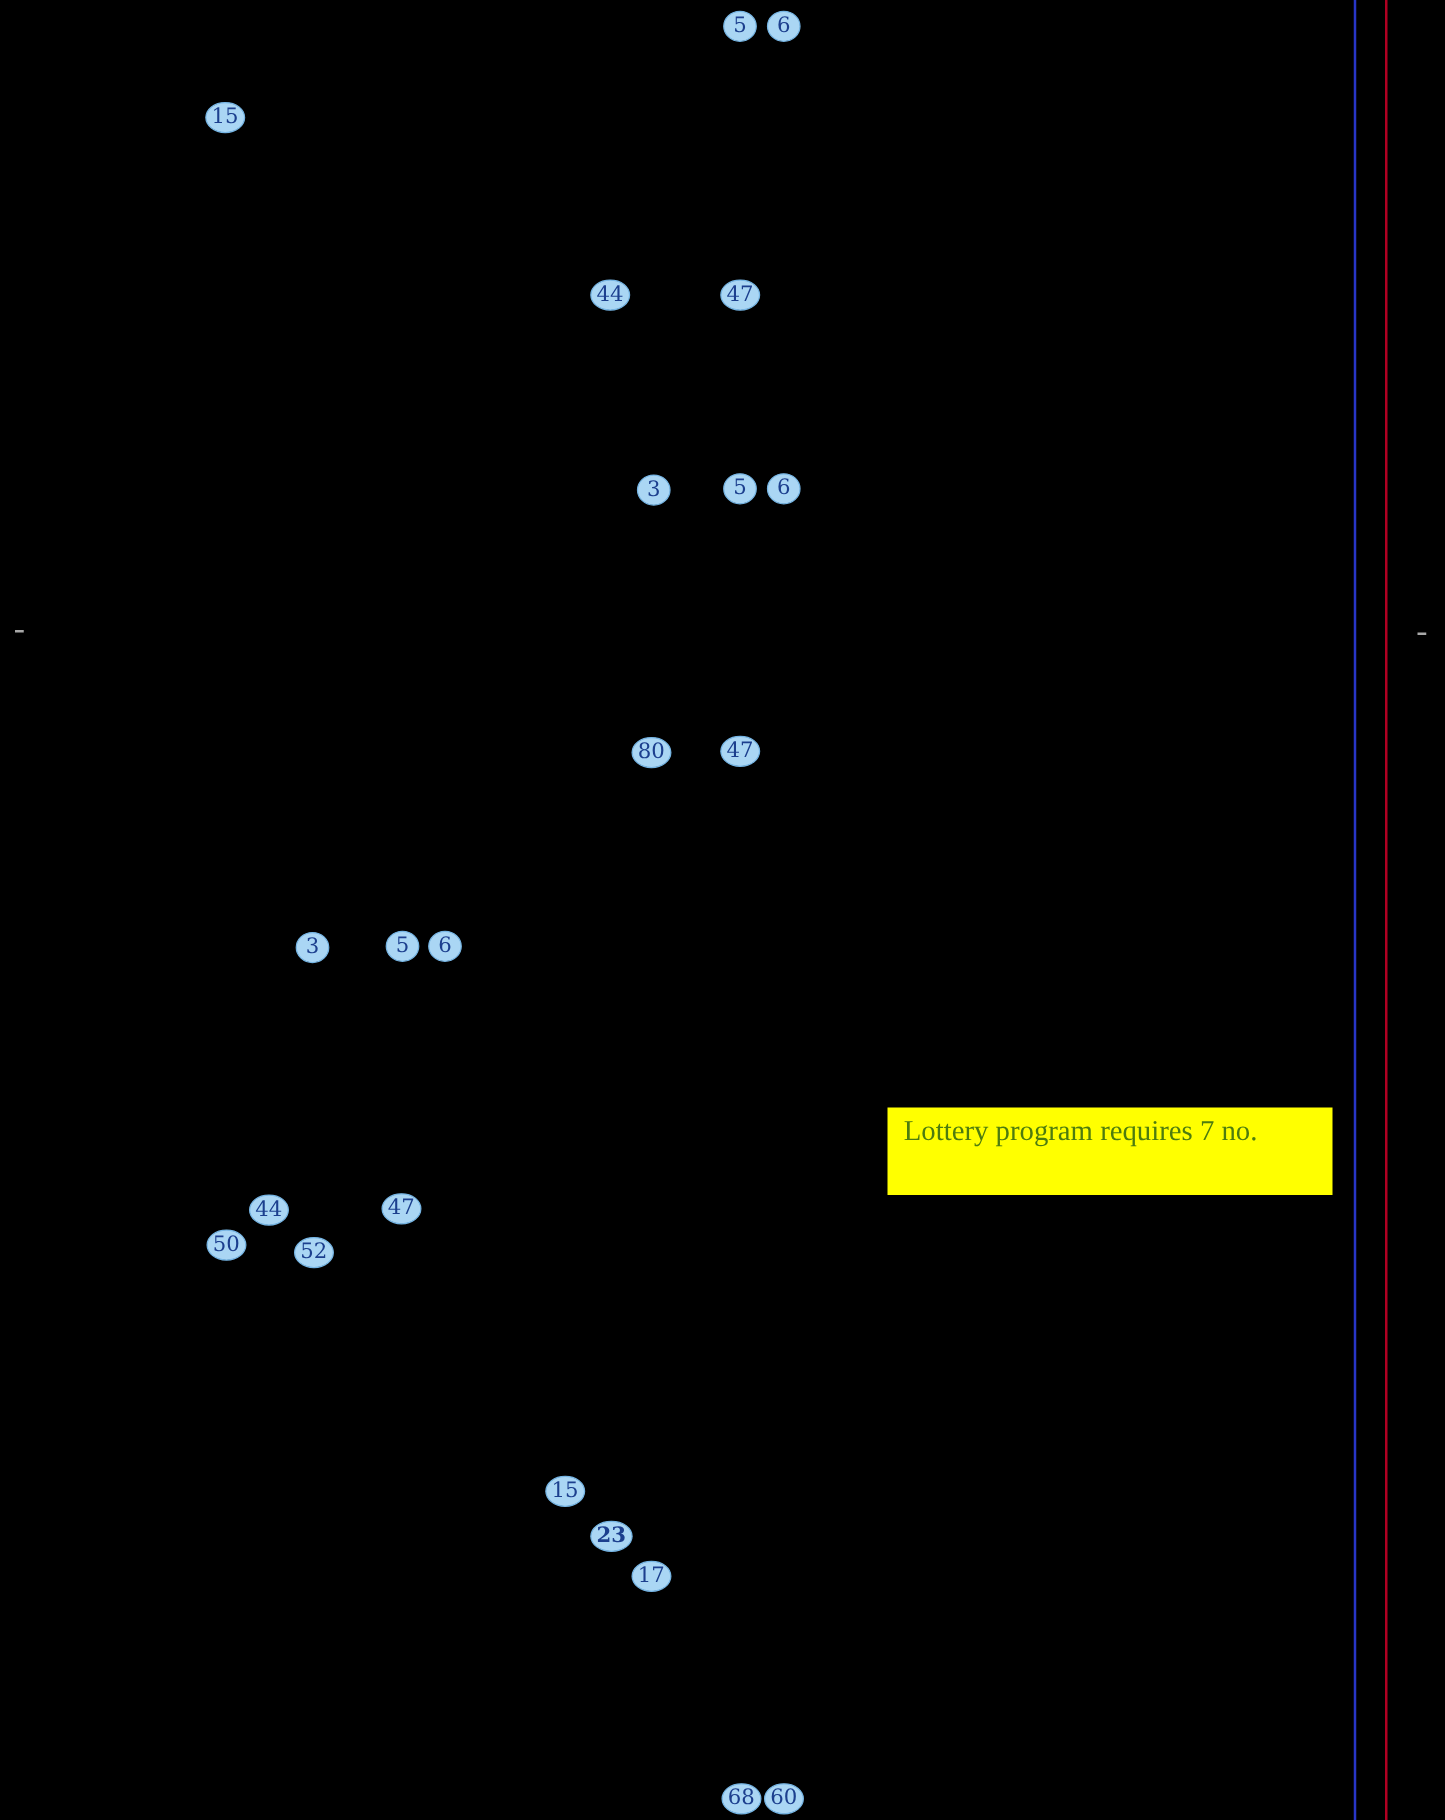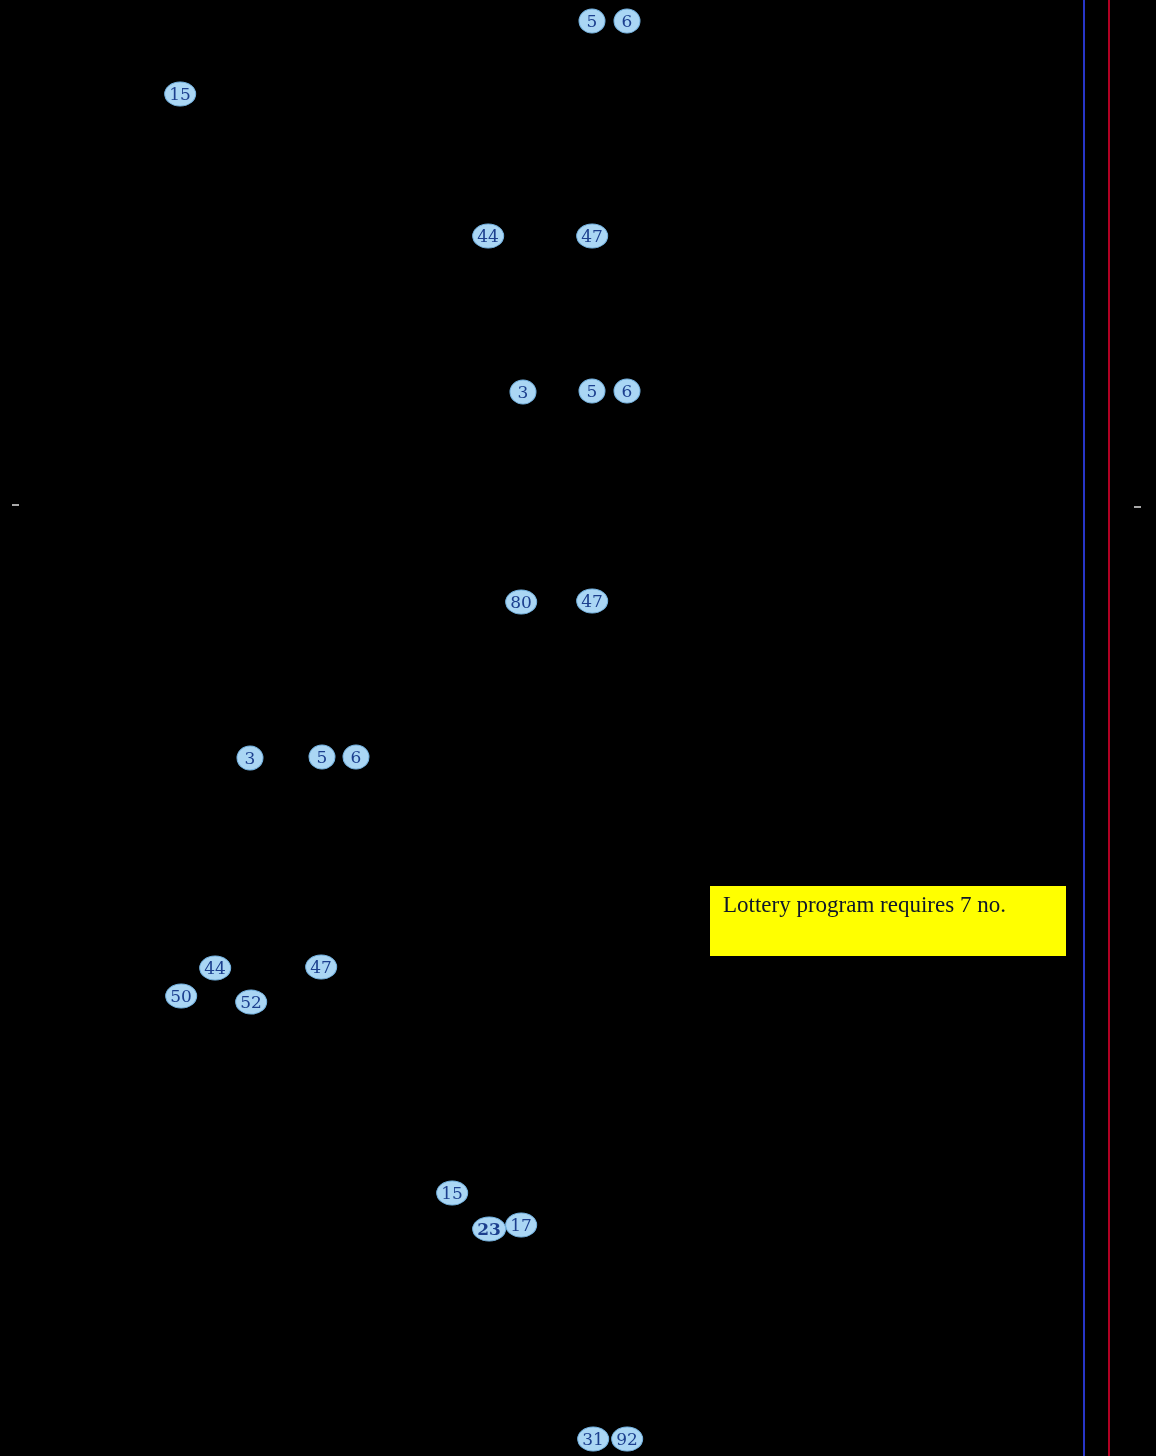--- a/index.html
+++ b/index.html
@@ -68,21 +68,21 @@
   <div id="lines-layer">
       <div class="margin-line" style="left: 1083px; width: 2px; background: rgb(40, 54, 200);"></div>
       <div class="margin-line" style="left: 1108px; width: 2px; background: rgb(176, 0, 34);"></div>
     </div>
 
   <div id="ticks-layer">
       <div class="edge-tick" style="left: 12px; top: 504px; width: 7px; height: 2px;"></div>
       <div class="edge-tick" style="left: 1134px; top: 506px; width: 7px; height: 2px;"></div>
     </div>
 
-  <div class="note" style="background: rgb(255, 255, 0); color: #0f172a;">
+  <div class="note" style="background: rgb(255, 255, 0); color: #4d7c0f;">
     <div class="line1">Lottery program requires 7 no.</div>
   </div>
 
   <div id="bubbles-layer">
       <span class="bubble" style="left: 592px; top: 21px;">5</span>
       <span class="bubble" style="left: 627px; top: 21px;">6</span>
       <span class="bubble" style="left: 180px; top: 94px;">15</span>
       <span class="bubble u" style="left: 488px; top: 236px;">44</span>
       <span class="bubble" style="left: 592px; top: 236px;">47</span>
       <span class="bubble" style="left: 523px; top: 392px;">3</span>
@@ -91,19 +91,19 @@
       <span class="bubble u" style="left: 521px; top: 602px;">80</span>
       <span class="bubble" style="left: 592px; top: 601px;">47</span>
       <span class="bubble" style="left: 250px; top: 758px;">3</span>
       <span class="bubble" style="left: 322px; top: 757px;">5</span>
       <span class="bubble" style="left: 356px; top: 757px;">6</span>
       <span class="bubble u" style="left: 215px; top: 968px;">44</span>
       <span class="bubble" style="left: 321px; top: 967px;">47</span>
       <span class="bubble u" style="left: 181px; top: 996px;">50</span>
       <span class="bubble u" style="left: 251px; top: 1002px; text-align: center;">52</span>
       <span class="bubble u" style="left: 452px; top: 1193px;">15</span>
-      <span class="bubble u" style="left: 521px; top: 1225px;">17</span>
+      <span class="bubble u" style="left: 521px; top: 1261px;">17</span>
       <span class="bubble" style="left: 489px; top: 1229px; font-weight: bold;">23</span>
-      <span class="bubble" style="left: 593px; top: 1439px;">31</span>
-      <span class="bubble" style="left: 627px; top: 1439px;">92</span>
+      <span class="bubble" style="left: 593px; top: 1439px;">68</span>
+      <span class="bubble" style="left: 627px; top: 1439px;">60</span>
     </div>
 
 </div>
 
 </body></html>

